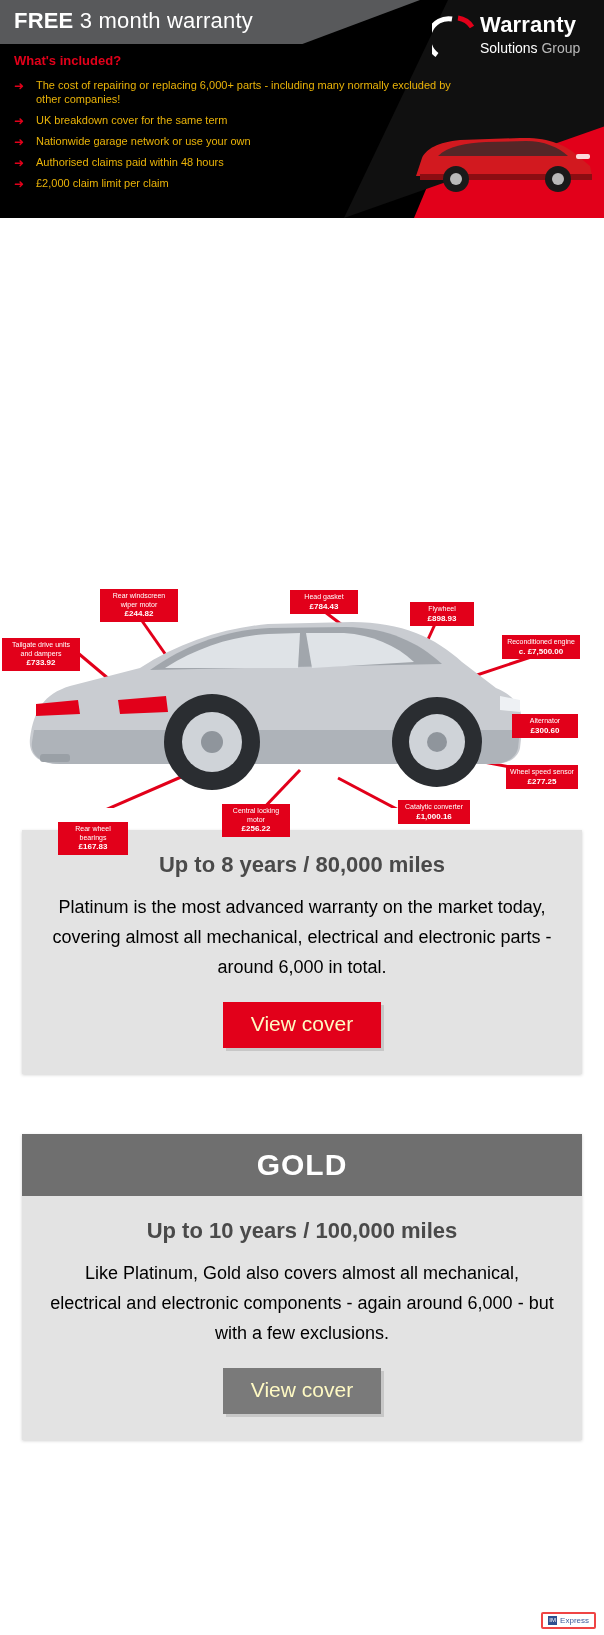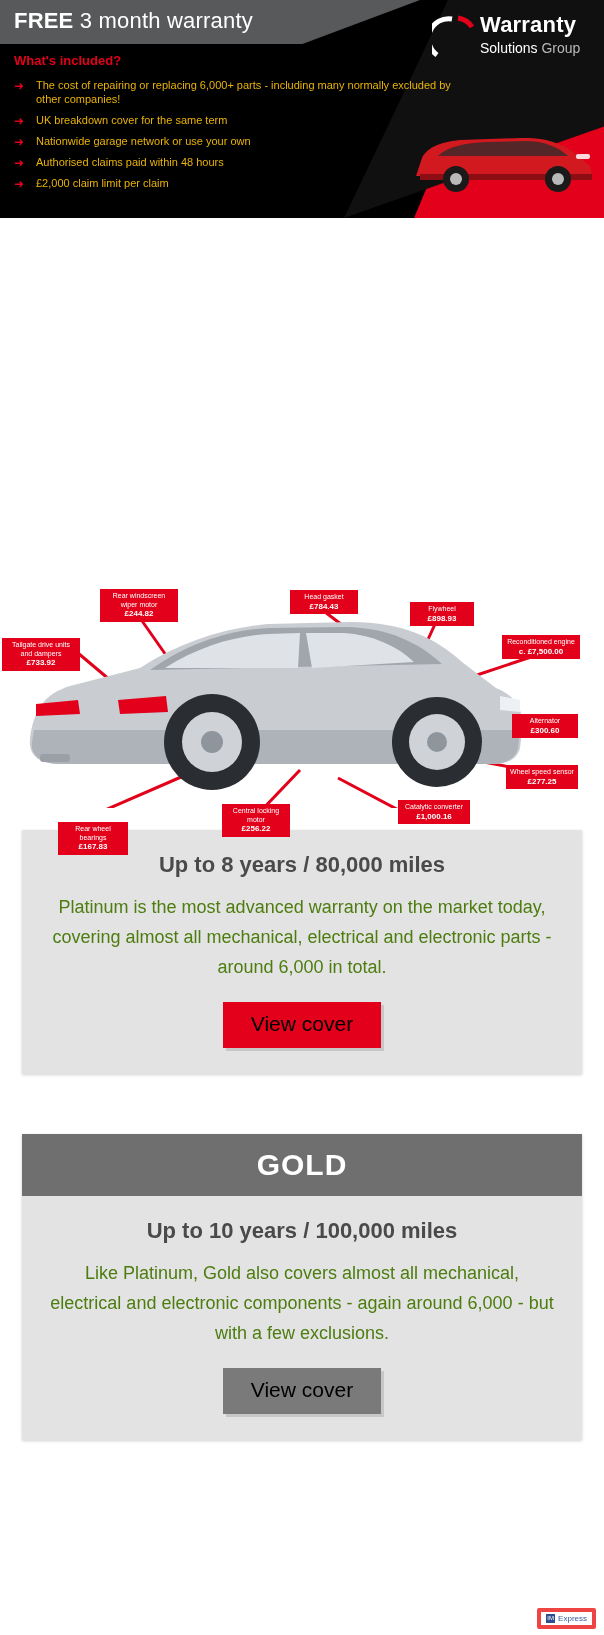--- a/index.html
+++ b/index.html
@@ -187,46 +187,46 @@
   }
   .card-title {
     font-size: 22px;
     font-weight: bold;
     color: #4a4a4a;
     margin-bottom: 14px;
   }
   .card-desc {
     font-size: 18px;
     line-height: 30px;
-    color: #4d7c0f;
+    color: #000000;
   }
   .card-btn {
     display: inline-block;
     margin-top: 20px;
     padding: 10px 28px 12px 28px;
     font-size: 21px;
-    color: #000000;
+    color: #fef9c3;
     border: none;
     cursor: pointer;
     font-family: "Liberation Sans", sans-serif;
     box-shadow: 3px 3px 0 rgba(0,0,0,.12);
   }
   .card-btn.red { background: #e2001a; }
   .card-btn.grey { background: #7a7a7a; }
 
   .gap-top { height: 22px; }
   .gap-mid { height: 60px; }
 
   
   .footer-badge {
     position: absolute;
     right: 8px;
     bottom: 6px;
     background: #ffffff;
-    border: 4px solid #ef4444;
+    border: 2px solid #ef4444;
     border-radius: 2px;
     padding: 2px 5px;
     font-size: 8px;
     color: #3b5a9a;
     display: flex;
     align-items: center;
     gap: 3px;
   }
   .footer-badge .sq {
     width: 9px; height: 9px;

